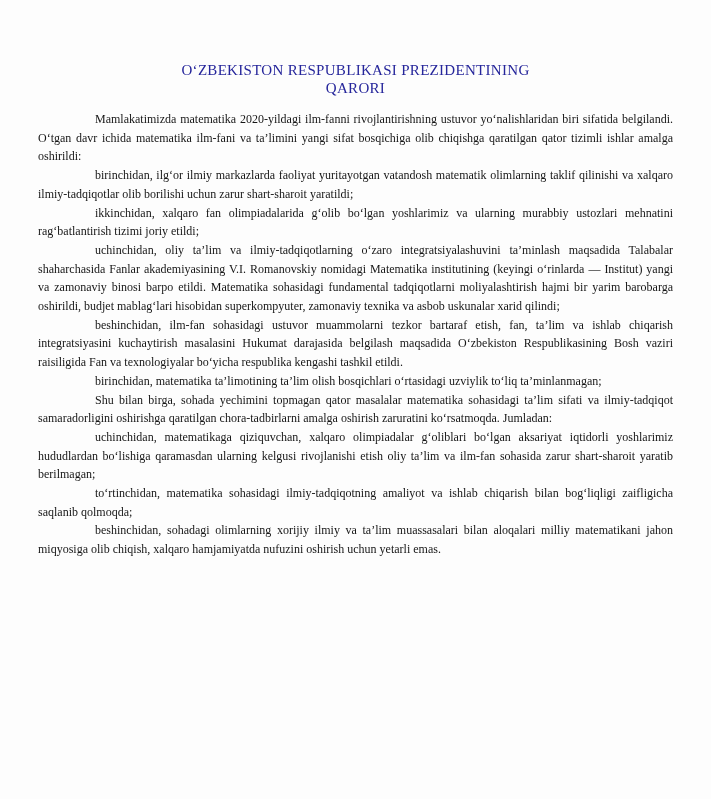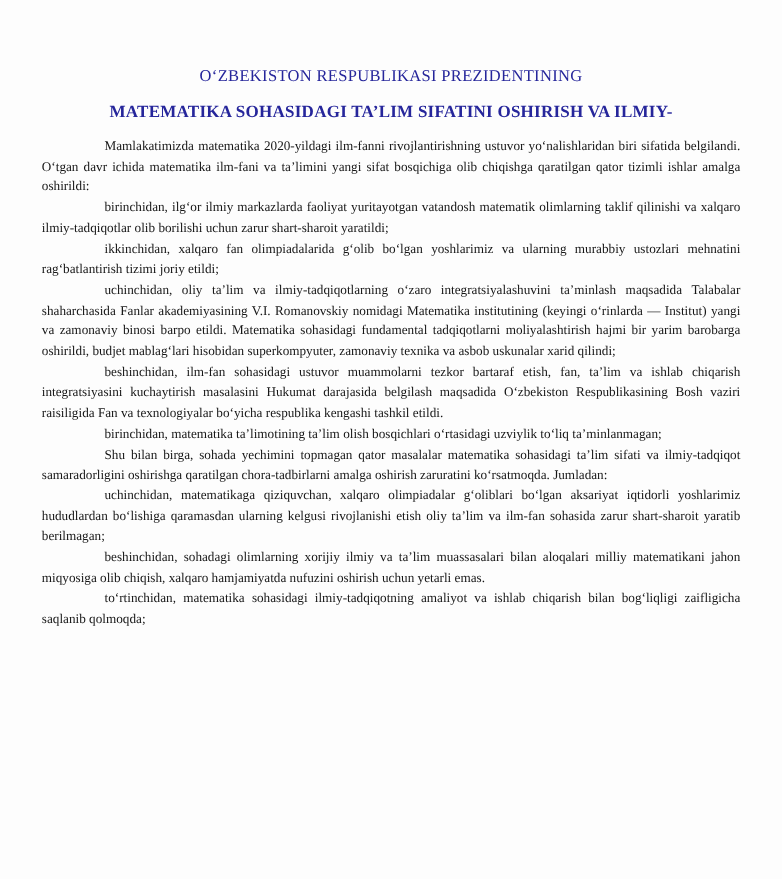--- a/index.html
+++ b/index.html
@@ -48,33 +48,33 @@
   }
 </style>
 </head>
 <body>
 
 <div class="page">
 
   <header>
     <div class="doc-title">
       <div>O‘ZBEKISTON RESPUBLIKASI PREZIDENTINING</div>
+      <div>QARORI</div>
     </div>
 
     <h1 class="doc-subject">
-      <div>MATEMATIKA SOHASIDAGI TA’LIM SIFATINI OSHIRISH VA ILMIY-</div>
     </h1>
   </header>
 
   <main class="doc-body">
     <p>Mamlakatimizda matematika 2020-yildagi ilm-fanni rivojlantirishning ustuvor yo‘nalishlaridan biri sifatida belgilandi. O‘tgan davr ichida matematika ilm-fani va ta’limini yangi sifat bosqichiga olib chiqishga qaratilgan qator tizimli ishlar amalga oshirildi:</p>
     <p>birinchidan, ilg‘or ilmiy markazlarda faoliyat yuritayotgan vatandosh matematik olimlarning taklif qilinishi va xalqaro ilmiy-tadqiqotlar olib borilishi uchun zarur shart-sharoit yaratildi;</p>
     <p>ikkinchidan, xalqaro fan olimpiadalarida g‘olib bo‘lgan yoshlarimiz va ularning murabbiy ustozlari mehnatini rag‘batlantirish tizimi joriy etildi;</p>
     <p>uchinchidan, oliy ta’lim va ilmiy-tadqiqotlarning o‘zaro integratsiyalashuvini ta’minlash maqsadida Talabalar shaharchasida Fanlar akademiyasining V.I. Romanovskiy nomidagi Matematika institutining (keyingi o‘rinlarda — Institut) yangi va zamonaviy binosi barpo etildi. Matematika sohasidagi fundamental tadqiqotlarni moliyalashtirish hajmi bir yarim barobarga oshirildi, budjet mablag‘lari hisobidan superkompyuter, zamonaviy texnika va asbob uskunalar xarid qilindi;</p>
     <p>beshinchidan, ilm-fan sohasidagi ustuvor muammolarni tezkor bartaraf etish, fan, ta’lim va ishlab chiqarish integratsiyasini kuchaytirish masalasini Hukumat darajasida belgilash maqsadida O‘zbekiston Respublikasining Bosh vaziri raisiligida Fan va texnologiyalar bo‘yicha respublika kengashi tashkil etildi.</p>
     <p>birinchidan, matematika ta’limotining ta’lim olish bosqichlari o‘rtasidagi uzviylik to‘liq ta’minlanmagan;</p>
     <p>Shu bilan birga, sohada yechimini topmagan qator masalalar matematika sohasidagi ta’lim sifati va ilmiy-tadqiqot samaradorligini oshirishga qaratilgan chora-tadbirlarni amalga oshirish zaruratini ko‘rsatmoqda. Jumladan:</p>
     <p>uchinchidan, matematikaga qiziquvchan, xalqaro olimpiadalar g‘oliblari bo‘lgan aksariyat iqtidorli yoshlarimiz hududlardan bo‘lishiga qaramasdan ularning kelgusi rivojlanishi etish oliy ta’lim va ilm-fan sohasida zarur shart-sharoit yaratib berilmagan;</p>
+    <p>to‘rtinchidan, matematika sohasidagi ilmiy-tadqiqotning amaliyot va ishlab chiqarish bilan bog‘liqligi zaifligicha saqlanib qolmoqda;</p>
     <p>beshinchidan, sohadagi olimlarning xorijiy ilmiy va ta’lim muassasalari bilan aloqalari milliy matematikani jahon miqyosiga olib chiqish, xalqaro hamjamiyatda nufuzini oshirish uchun yetarli emas.</p>
-    <p>to‘rtinchidan, matematika sohasidagi ilmiy-tadqiqotning amaliyot va ishlab chiqarish bilan bog‘liqligi zaifligicha saqlanib qolmoqda;</p>
   </main>
 
 </div>
 
 </body></html>

